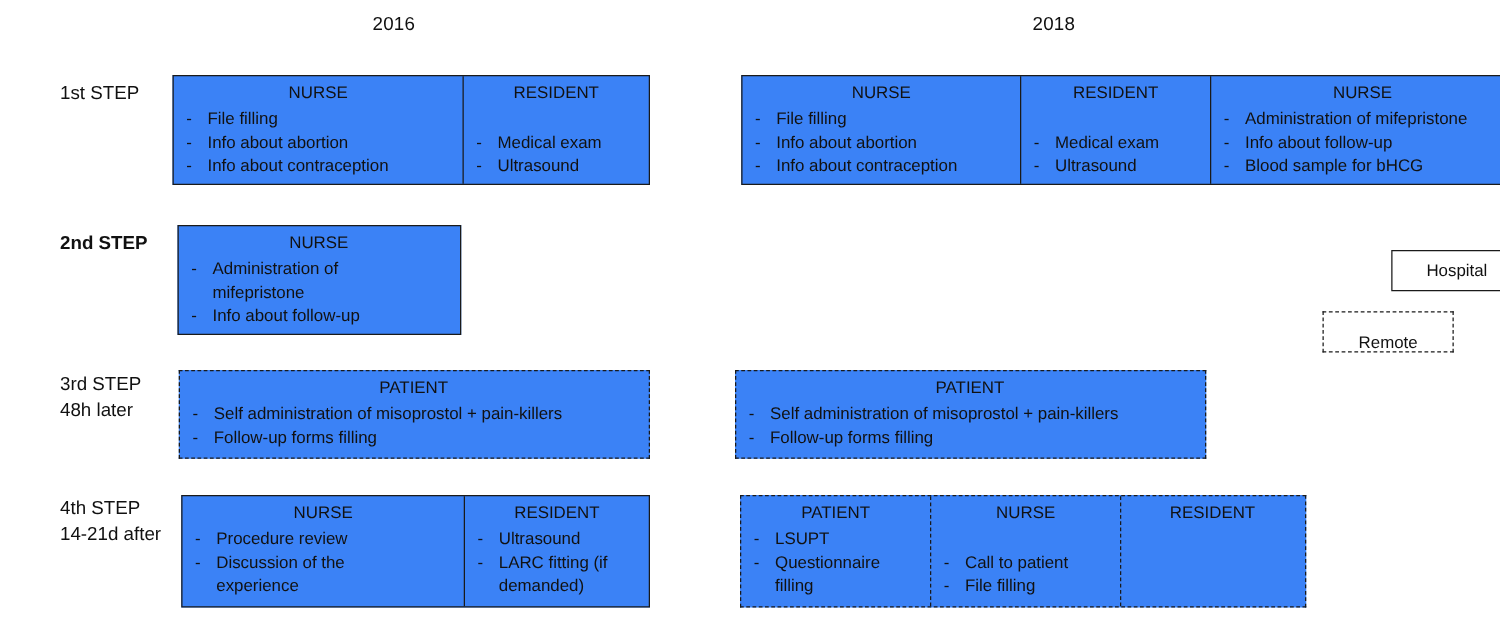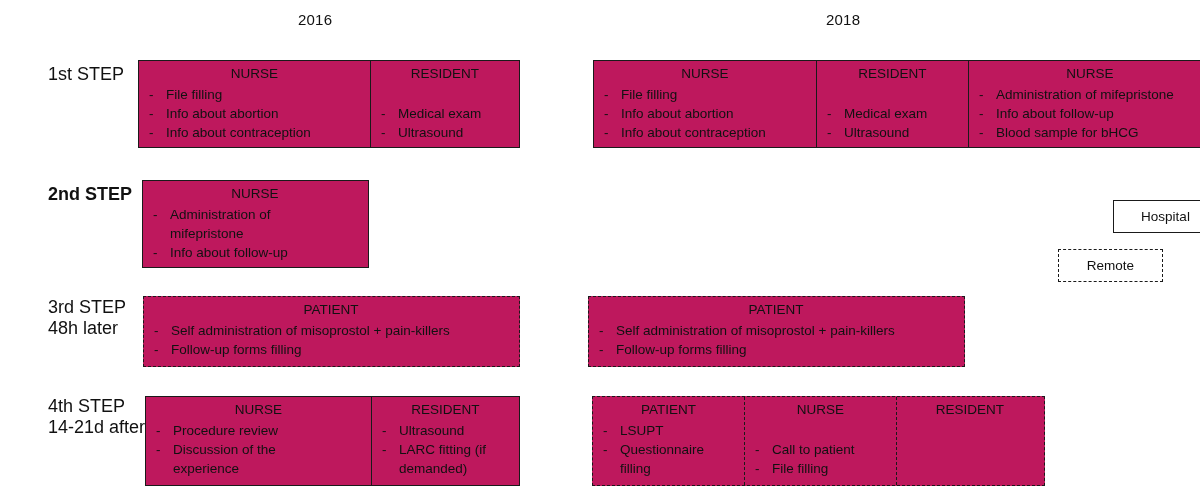--- a/index.html
+++ b/index.html
@@ -3,23 +3,23 @@
 <meta charset="utf-8">
 <style>
   html,body{margin:0;padding:0;background:#fff;}
   .canvas{
     position:relative;width:1172px;height:503px;background:#fff;overflow:hidden;
     font-family:"Liberation Sans","DejaVu Sans",sans-serif;color:#111;font-size:13.5px;margin-left:40px;
   }
   .year-title{position:absolute;font-size:15px;letter-spacing:.2px;}
   .t2016{left:258px;top:11px;}
   .t2018{left:786px;top:11px;}
-  .step-label{position:absolute;left:8px;line-height:21px;font-size:18px;white-space:nowrap;}
+  .step-label{position:absolute;left:8px;line-height:21px;font-size:15px;white-space:nowrap;}
   .sl1{top:64px;} .sl2{top:184px;font-weight:bold;} .sl3{top:297px;} .sl4{top:396px;}
-  .box{position:absolute;display:flex;box-sizing:border-box;border:1.6px solid #1a1a1a;background:#be185d;}
+  .box{position:absolute;display:flex;box-sizing:border-box;border:1.6px solid #1a1a1a;background:#3b82f6;}
   .box.dashed{border-style:dashed;}
   .cell{box-sizing:border-box;padding-top:4px;flex:0 0 auto;}
   .cell + .cell{border-left:1.6px solid #1a1a1a;}
   .box.dashed .cell + .cell{border-left-style:dashed;}
   .cell-header{text-align:center;line-height:18px;white-space:nowrap;}
   .items{margin-top:2px;}
   .items.offset-1{margin-top:21px;}
   .item{position:relative;padding-left:27px;line-height:19px;}
   .item::before{content:"-";position:absolute;left:10px;top:0;}
   .wrap-160 .item{max-width:160px;}
@@ -36,21 +36,21 @@
   .b-s3-2016 .c0{width:374px;}
   .b-s3-2018{left:548px;top:296px;width:377px;height:71px;}
   .b-s3-2018 .c0{width:374px;}
   .b-s4-2016{left:105px;top:396px;width:375px;height:90px;}
   .b-s4-2016 .c0{width:225px;} .b-s4-2016 .c1{width:148px;}
   .b-s4-2018{left:552px;top:396px;width:453px;height:90px;}
   .b-s4-2018 .c0{width:151px;} .b-s4-2018 .c1{width:152px;} .b-s4-2018 .c2{width:147px;}
   .legend-box{position:absolute;box-sizing:border-box;border:1.6px solid #1a1a1a;
     display:flex;align-items:center;justify-content:center;font-size:13.5px;background:#fff;}
   .lg-hospital{left:1073px;top:200px;width:105px;height:33px;}
-  .lg-remote{left:1018px;top:249px;width:105px;height:33px;border-style:dashed;}
+  .lg-remote{left:1018px;top:249px;width:105px;height:33px;border-style:dashed;align-items:flex-end;}
 </style>
 </head>
 <body>
 
 <div class="canvas">
 
   <div class="year-title t2016">2016</div>
   <div class="year-title t2018">2018</div>
 
   <div class="step-label sl1">

